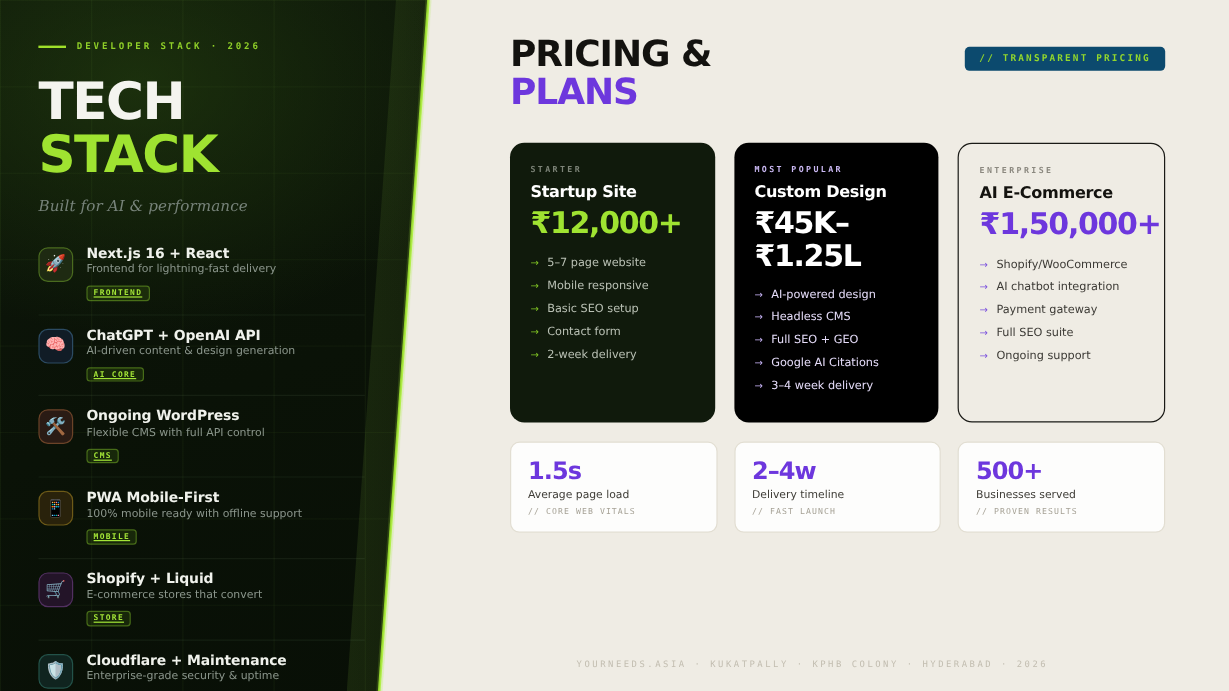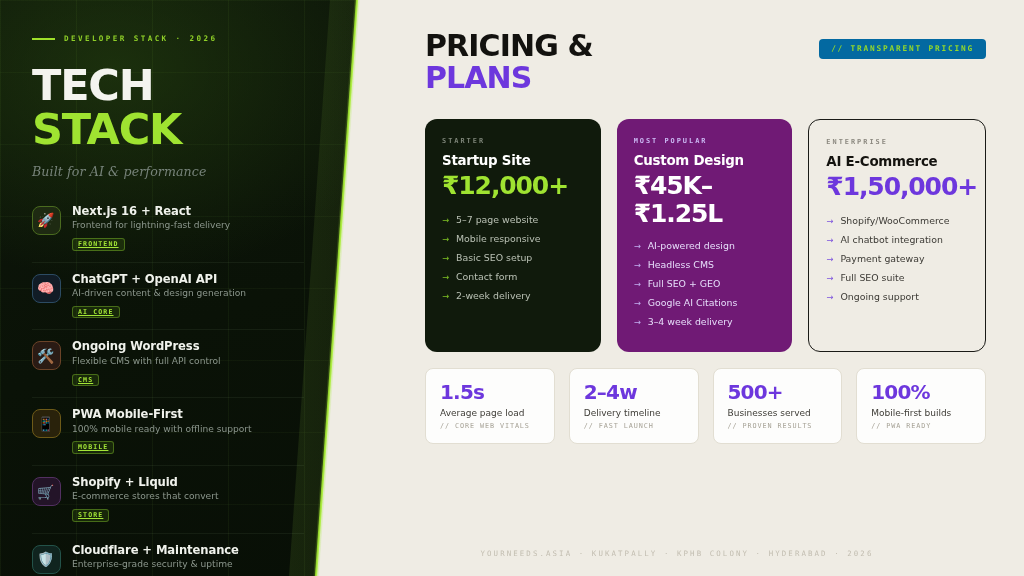--- a/index.html
+++ b/index.html
@@ -128,34 +128,34 @@
     padding: 2px 5px 2px 5px;
     line-height: 1;
     text-decoration: underline;
   }
 
   
   .right-panel {
     position: absolute;
     left: 360px; top: 0; right: 0; bottom: 0;
     z-index: 1;
-    padding: 30px 38px 0 65px;
+    padding: 30px 53px 0 65px;
   }
   .rp-header {
     display: flex; align-items: flex-start; justify-content: space-between;
   }
   .rp-title {
     font-size: 30px; font-weight: 700; line-height: 1.08;
     letter-spacing: -0.9px;
   }
   .rp-title .t1 { color: #13120f; display: block; }
   .rp-title .t2 { color: #6d37dd; display: block; }
   .pill {
     margin-top: 9px;
-    background: #0369a1;
+    background: #0c4a6e;
     color: #93d82c;
     font-family: "DejaVu Sans Mono", monospace;
     font-size: 7.8px; font-weight: 700; letter-spacing: 1.8px;
     padding: 6px 12px 6px 12px;
     border-radius: 4px;
     white-space: nowrap;
     line-height: 1;
   }
 
   
@@ -163,21 +163,21 @@
     display: flex; gap: 16px;
     margin-top: 24px;
   }
   .card {
     flex: 1 1 0; min-width: 0;
     border-radius: 12px;
     padding: 19px 17px 18px 17px;
     position: relative;
   }
   .card.dark { background: #101a0c; min-height: 224px; }
-  .card.purple { background: #701a75; min-height: 224px; }
+  .card.purple { background: #000000; min-height: 224px; }
   .card.light {
     background: #efece4; border: 1.5px solid #1a1a16;
     min-height: 224px;
   }
   .c-kicker {
     font-family: "DejaVu Sans Mono", monospace;
     font-size: 6.9px; font-weight: 700; letter-spacing: 2px;
     line-height: 1;
   }
   .card.dark .c-kicker { color: #7d8478; }
@@ -362,25 +362,20 @@
       </div>
       <div class="stat">
         <div class="stat-val">2–4w</div>
         <div class="stat-label">Delivery timeline</div>
         <div class="stat-sub">// FAST LAUNCH</div>
       </div>
       <div class="stat">
         <div class="stat-val">500+</div>
         <div class="stat-label">Businesses served</div>
         <div class="stat-sub">// PROVEN RESULTS</div>
-      </div>
-      <div class="stat">
-        <div class="stat-val">100%</div>
-        <div class="stat-label">Mobile-first builds</div>
-        <div class="stat-sub">// PWA READY</div>
       </div>
     </div>
 
   </div>
 
   <div class="footer">YOURNEEDS.ASIA · KUKATPALLY · KPHB COLONY · HYDERABAD · 2026</div>
 
   <div class="dark-panel">
     <div class="grid-lines"></div>
   </div>

